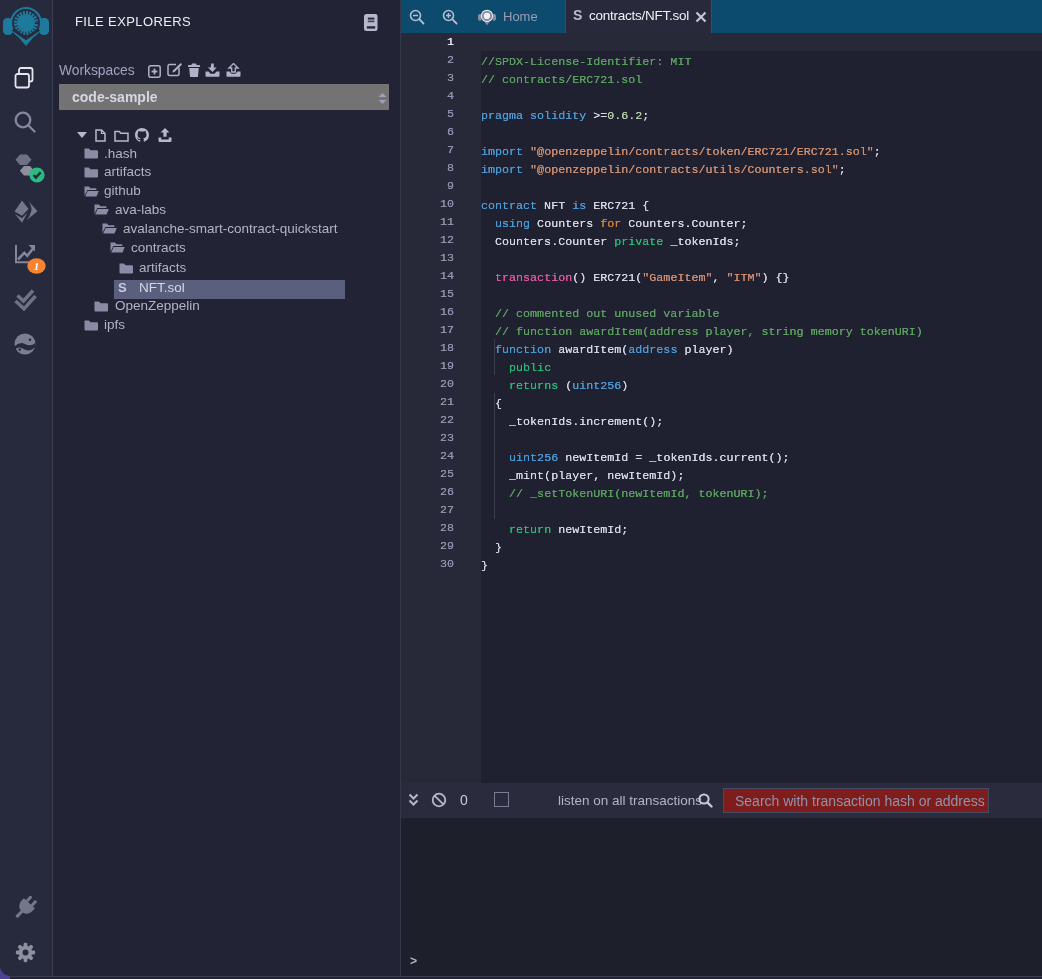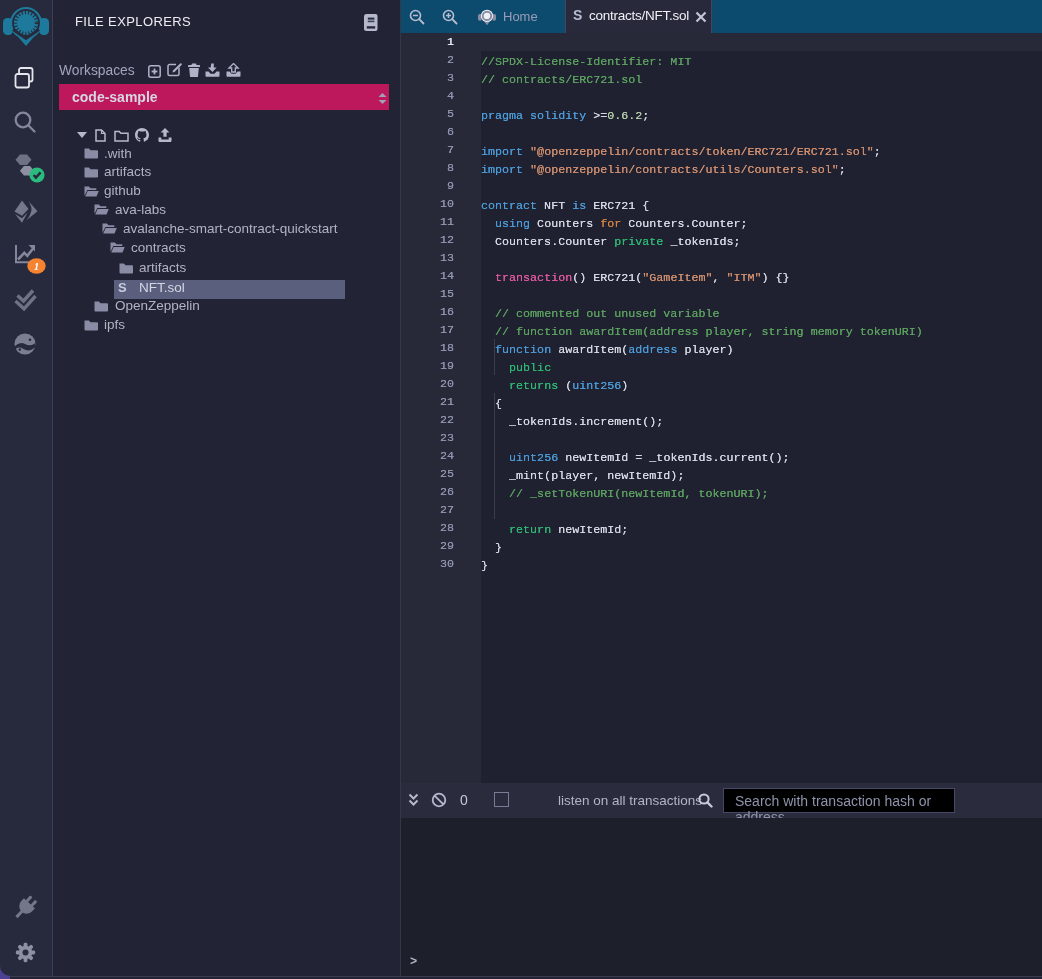--- a/index.html
+++ b/index.html
@@ -8,21 +8,21 @@
   #app { position:absolute; left:0; top:0; width:1042px; height:979px; }
 
   
   #iconbar { position:absolute; left:0; top:0; width:53px; height:976px; background:#272a3c;
              border-right:1px solid #3c3f54; border-bottom-left-radius:10px; }
 
   
   #panel { position:absolute; left:53px; top:0; width:347px; height:976px; background:#222334; }
   #paneltitle { position:absolute; left:22px; top:14px; font-size:13px; color:#edeef2; letter-spacing:0.4px; }
   #wslabel { position:absolute; left:6px; top:63px; font-size:13.8px; color:#a2a3bd; }
-  #wsselect { position:absolute; left:6px; top:84px; width:330px; height:26px; background:#be185d; }
+  #wsselect { position:absolute; left:6px; top:84px; width:330px; height:26px; background:#737373; }
   #wsselect span { position:absolute; left:13px; top:5px; font-size:14px; font-weight:bold; color:#d6d7e2; }
 
   
   .trow { position:absolute; height:19px; font-size:13.5px; color:#b2b4c6; white-space:nowrap; }
   #tsel { position:absolute; left:61px; top:280px; width:231px; height:19px; background:#5a5f7e; }
 
   
   #right { position:absolute; left:400px; top:0; width:642px; height:976px; background:#1f2130; border-left:1px solid #343748;}
   #tabbar { position:absolute; left:0; top:0; width:641px; height:33px; background:#0c4a6e; }
   #activetab { position:absolute; left:164px; top:0; width:147px; height:33px; background:#282a3c;
@@ -38,21 +38,21 @@
   .g { color:#2eb873; }   
   .o { color:#d0833f; }   
   .p { color:#e0589e; }   
   .s { color:#cf8e6e; }   
   .n { color:#b5cea8; }   
   .guide { position:absolute; width:1px; background:#3a3d50; left:93px; }
 
   
   #termbar { position:absolute; left:0; top:783px; width:641px; height:35px; background:#2a2c3d; }
   #terminal { position:absolute; left:0; top:818px; width:641px; height:158px; background:#1d1f2b; }
-  #searchbox { position:absolute; left:322px; top:5px; width:232px; height:25px; background:#000000;
+  #searchbox { position:absolute; left:322px; top:5px; width:266px; height:25px; background:#7f1d1d;
                border:1px solid #454963; }
   #searchbox span { position:absolute; left:11px; top:4px; font-size:14px; color:#8f93ab; }
   #prompt { position:absolute; left:9px; top:137px; color:#b0b4c8; font-family:"Liberation Mono", monospace;
             font-size:12px; font-weight:bold; }
   #termzero { position:absolute; left:59px; top:9px; font-size:14px; color:#c6c9d8; }
   #termlabel { position:absolute; left:117px; top:10px; font-size:13.5px; color:#b2b5c8;padding-left:40px; }
   #termcheck { position:absolute; left:93px; top:9px; width:15px; height:15px; border:1px solid #787c94; background:transparent; }
 
   
   #bottomline { position:absolute; left:10px; top:976px; width:1032px; height:1px; background:#3a3d50; }
@@ -199,21 +199,21 @@
     <svg class="abs" style="left:82px;top:128px;" width="14" height="14" viewBox="0 0 16 16">
       <path fill="#b6b9cc" d="M8 0C3.58 0 0 3.58 0 8c0 3.54 2.29 6.53 5.47 7.59.4.07.55-.17.55-.38 0-.19-.01-.82-.01-1.49-2.01.37-2.53-.49-2.69-.94-.09-.23-.48-.94-.82-1.13-.28-.15-.68-.52-.01-.53.63-.01 1.08.58 1.23.82.72 1.21 1.87.87 2.33.66.07-.52.28-.87.51-1.07-1.78-.2-3.64-.89-3.64-3.95 0-.87.31-1.59.82-2.15-.08-.2-.36-1.02.08-2.12 0 0 .67-.21 2.2.82.64-.18 1.32-.27 2-.27s1.36.09 2 .27c1.53-1.04 2.2-.82 2.2-.82.44 1.1.16 1.92.08 2.12.51.56.82 1.27.82 2.15 0 3.07-1.87 3.75-3.65 3.95.29.25.54.73.54 1.48 0 1.07-.01 1.93-.01 2.2 0 .21.15.46.55.38A8.01 8.01 0 0 0 16 8c0-4.42-3.58-8-8-8z"></path>
     </svg>
     <svg class="abs" style="left:105px;top:128px;" width="14" height="14" viewBox="0 0 14 14">
       <path d="M7,0 L11.5,4.5 H8.6 v4.2 H5.4 V4.5 H2.5 Z" fill="#b6b9cc"></path>
       <path d="M0.5,9.5 h2.8 v2 h7.4 v-2 h2.8 v3.6 a0.8,0.8 0 0 1 -0.8,0.8 H1.3 a0.8,0.8 0 0 1 -0.8,-0.8 z" fill="#b6b9cc"></path>
     </svg>
 
     <div id="tsel"></div>
 
-    <div class="trow" style="left:51px;top:145.6px;">.with</div>
+    <div class="trow" style="left:51px;top:145.6px;">.hash</div>
     <div class="trow" style="left:51px;top:164.4px;">artifacts</div>
     <div class="trow" style="left:51px;top:183.2px;">github</div>
     <div class="trow" style="left:62px;top:202px;">ava-labs</div>
     <div class="trow" style="left:70px;top:220.8px;">avalanche-smart-contract-quickstart</div>
     <div class="trow" style="left:78px;top:239.6px;">contracts</div>
     <div class="trow" style="left:86px;top:260.4px;">artifacts</div>
     <div class="trow" style="left:86px;top:279.5px;color:#d5d7e3;text-align:center;">NFT.sol</div>
     <div class="trow" style="left:62px;top:298px;">OpenZeppelin</div>
     <div class="trow" style="left:51px;top:317px;">ipfs</div>
 

